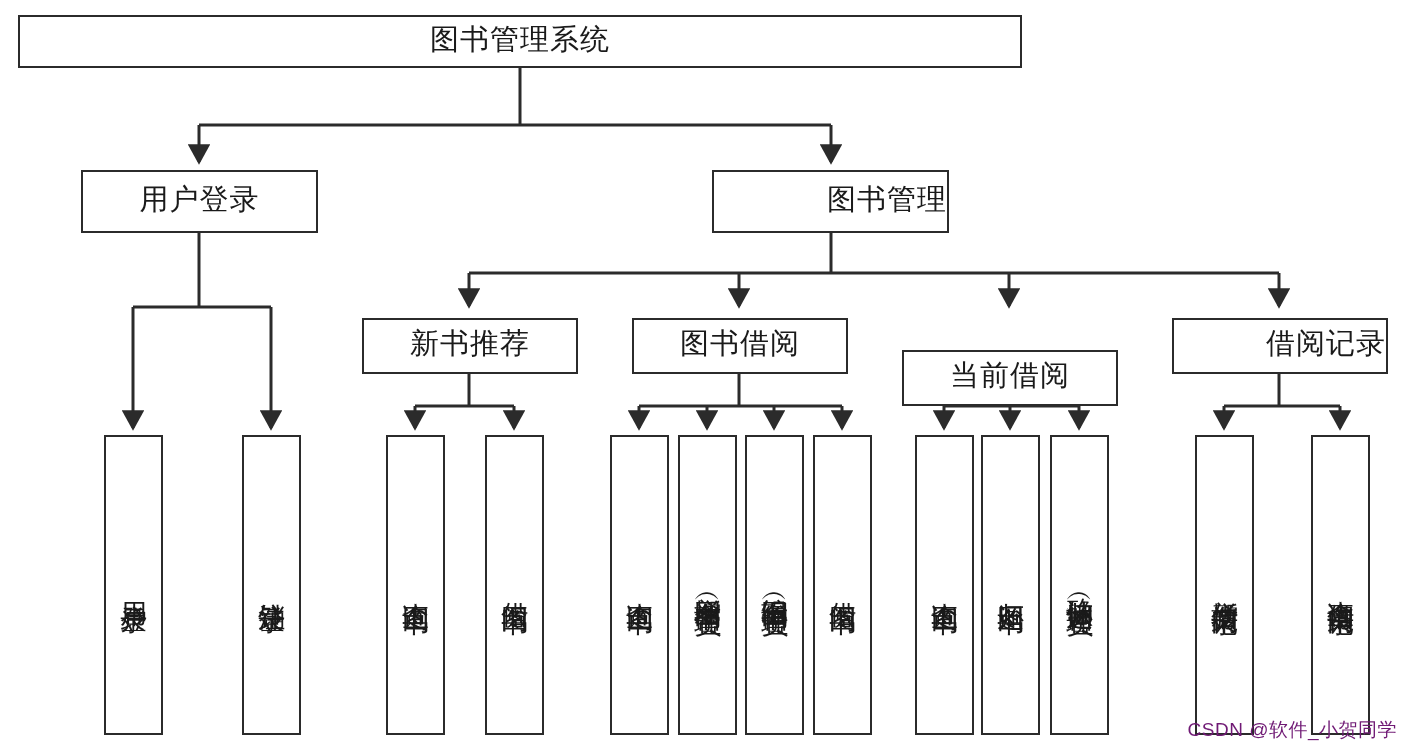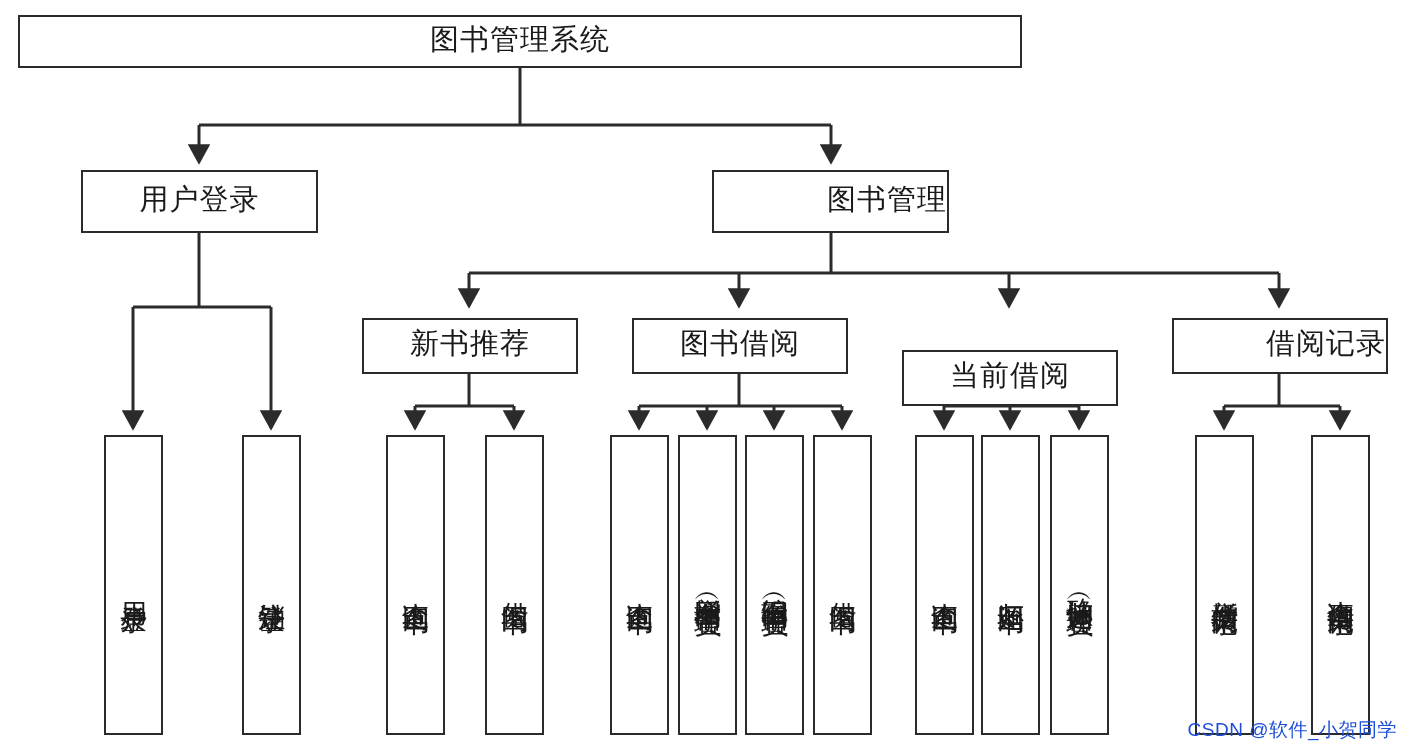--- a/index.html
+++ b/index.html
@@ -60,21 +60,21 @@
     line-height: 1.28;
     letter-spacing: 2px;
     white-space: nowrap;
     max-height: 290px;
   }
   #watermark {
     position: absolute;
     right: 8px;
     bottom: 4px;
     font-size: 19px;
-    color: #1d4ed8;
+    color: #701a75;
     letter-spacing: 0.5px;
     z-index: 9;
     white-space: nowrap;
   }
 </style>
 </head>
 <body>
 
 <div id="canvas">
 

